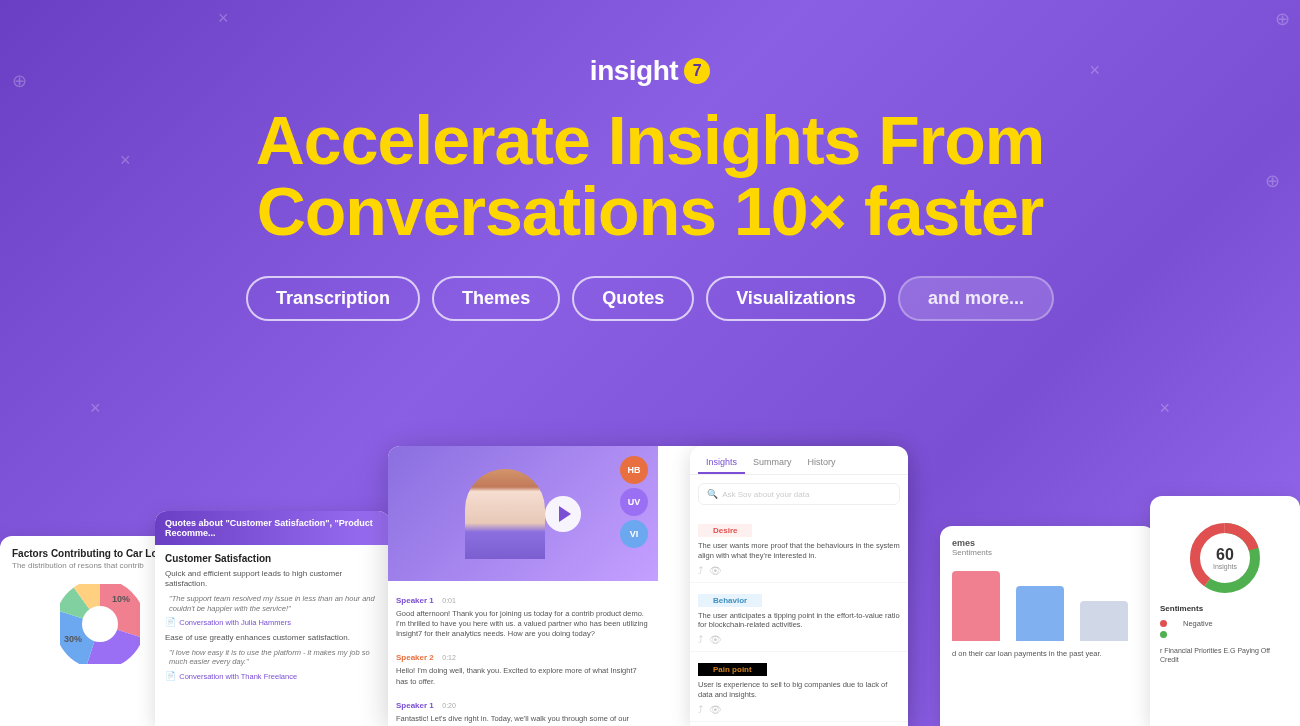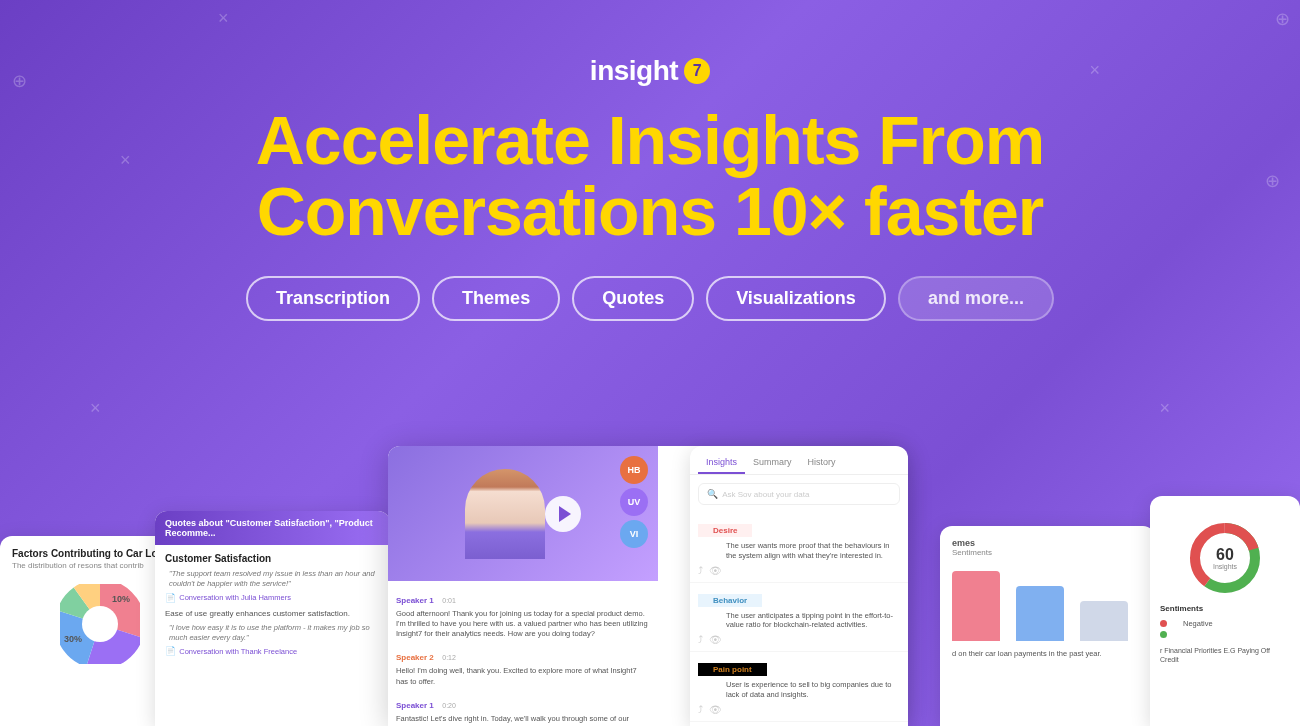--- a/index.html
+++ b/index.html
@@ -372,21 +372,20 @@
     .insight-block {
       padding: 6px 8px;
       border-bottom: 1px solid #f5f5f5;
     }
 
     .insight-desc {
       font-size: 7.5px;
       color: #555;
       line-height: 1.3;
       margin-bottom: 4px;
-      margin-left: 28px;
     }
 
     .insight-actions {
       display: flex;
       gap: 6px;
       font-size: 10px;
       color: #ccc;
     }
 
     
@@ -545,20 +544,21 @@
         <circle cx="40" cy="40" r="18" fill="white"></circle>
       </svg>
       <span class="pie-label-30">30%</span>
       <span class="pie-label-10">10%</span>
     </div>
   </div>
 
   <div class="card-quotes">
     <div class="quotes-header">Quotes about "Customer Satisfaction", "Product Recomme...</div>
     <div class="quotes-section-title">Customer Satisfaction</div>
+    <div class="quotes-item">Quick and efficient support leads to high customer satisfaction.</div>
     <div class="quotes-italic">"The support team resolved my issue in less than an hour and couldn't be happier with the service!"</div>
     <div class="quotes-link">
       <span style="font-size:9px;">📄</span>
       <span>Conversation with Julia Hammers</span>
     </div>
     <div class="quotes-item">Ease of use greatly enhances customer satisfaction.</div>
     <div class="quotes-italic">"I love how easy it is to use the platform - it makes my job so much easier every day."</div>
     <div class="quotes-link">
       <span style="font-size:9px;">📄</span>
       <span>Conversation with Thank Freelance</span>
@@ -573,21 +573,21 @@
           <div class="avatar-chip avatar-hb">HB</div>
           <div class="avatar-chip avatar-uv">UV</div>
           <div class="avatar-chip avatar-vi">VI</div>
         </div>
         <div class="video-play"></div>
       </div>
       <div style="padding:8px; background:white; height:145px; overflow:hidden;">
         <div class="transcript-line">
           <span class="speaker-label">Speaker 1</span>
           <span class="speaker-time">0:01</span>
-          <div class="transcript-text">Good afternoon! Thank you for joining us today for a special product demo. I'm thrilled to have you here with us. a valued partner who has been utilizing Insight7 for their analytics needs. How are you doing today?</div>
+          <div class="transcript-text">Good afternoon! Thank you for joining us today for a contrib product demo. I'm thrilled to have you here with us. a valued partner who has been utilizing Insight7 for their analytics needs. How are you doing today?</div>
         </div>
         <div class="transcript-line">
           <span class="speaker-label" style="color:#E87040;">Speaker 2</span>
           <span class="speaker-time">0:12</span>
           <div class="transcript-text">Hello! I'm doing well, thank you. Excited to explore more of what Insight7 has to offer.</div>
         </div>
         <div class="transcript-line">
           <span class="speaker-label">Speaker 1</span>
           <span class="speaker-time">0:20</span>
           <div class="transcript-text">Fantastic! Let's dive right in. Today, we'll walk you through some of our advanced features and demonstrate how Insight7 can elevate your analytics experience. Shall we start with our AI-driven insights?</div>

